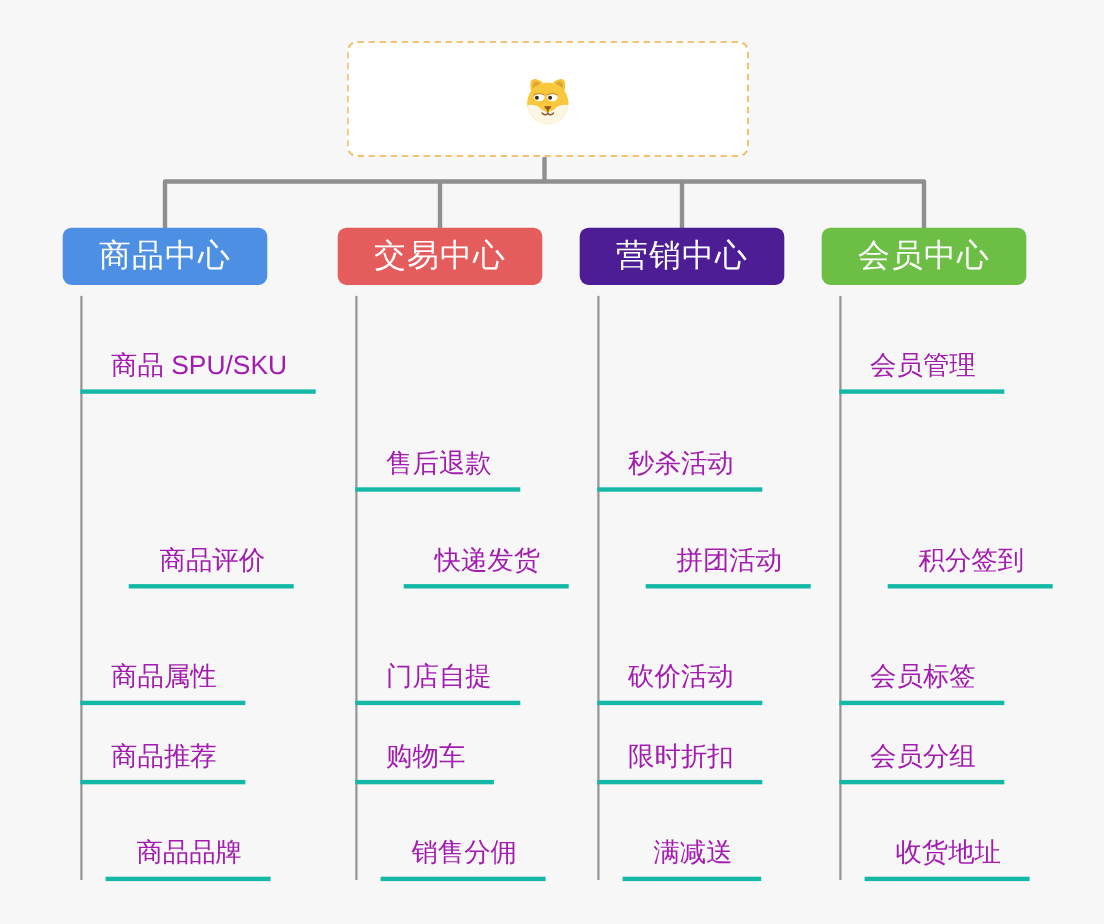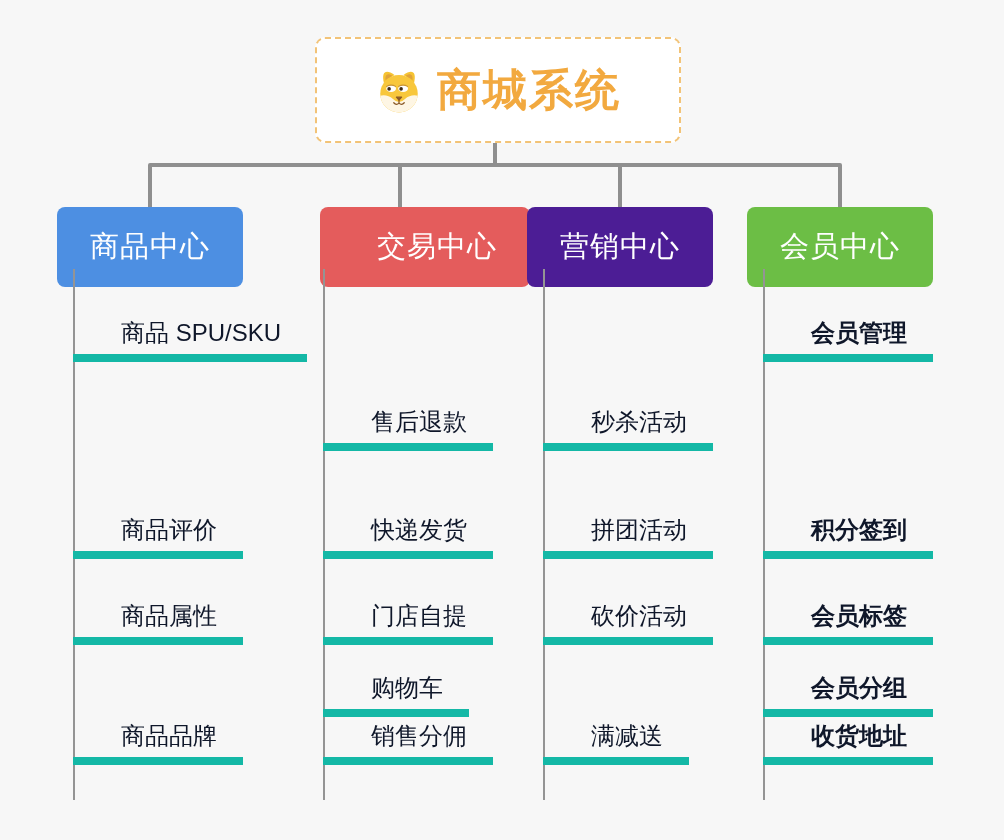--- a/index.html
+++ b/index.html
@@ -40,21 +40,21 @@
   .root-title {
     font-size: 44px;
     font-weight: 700;
     letter-spacing: 2px;
     white-space: nowrap;
   }
   .branch-node {
     position: absolute;
     top: 207px;
     width: 186px;
-    height: 80px;
+    height: 52px;
     border-radius: 8px;
     color: #ffffff;
     font-size: 29px;
     letter-spacing: 1px;
     display: flex;
     align-items: center;
     justify-content: center;
     white-space: nowrap;
     cursor: default;
   }
@@ -62,39 +62,39 @@
     position: absolute;
     top: 269px;
     width: 2px;
     height: 531px;
     background: #949494;
   }
   .leaf {
     position: absolute;
     font-size: 24px;
     line-height: 28px;
-    color: #0f172a;
-    padding: 0 26px 7px 48px;
-    border-bottom: 8px solid #14b8a6;
+    color: #a21caf;
+    padding: 0 26px 7px 28px;
+    border-bottom: 4px solid #14b8a6;
     white-space: nowrap;
     width: max-content;
     cursor: default;
   }
   
   .col0 { left: 73px; }
   .col1 { left: 323px; }
   .col2 { left: 543px; }
-  .col3 { left: 763px; font-weight: bold; }
+  .col3 { left: 763px; }
   
   .row0 { top: 319px; }
   .row1 { top: 408px; }
-  .row2 { top: 516px; }
+  .row2 { top: 496px; margin-left: 44px; }
   .row3 { top: 602px; }
   .row4 { top: 674px; }
-  .row5 { top: 722px; }
+  .row5 { top: 762px; margin-left: 23px; }
 </style>
 </head>
 <body>
 
 <div class="canvas">
 
   <svg class="connectors" width="1004" height="840" viewBox="0 0 1004 840">
     <g fill="none" stroke-width="4" stroke-linejoin="round" style="stroke: rgb(143, 143, 143);">
       <path d="M495 141 L495 165"></path>
       <path d="M150 212 L150 165 L840 165 L840 212"></path>
@@ -117,47 +117,48 @@
       <ellipse cx="21.5" cy="30" rx="6.5" ry="4.8" fill="#FFFFFF"></ellipse>
       <ellipse cx="37.5" cy="30" rx="6.5" ry="4.8" fill="#FFFFFF"></ellipse>
       <circle cx="18.8" cy="30.5" r="2.4" fill="#3F2D16"></circle>
       <circle cx="34.8" cy="30.5" r="2.4" fill="#3F2D16"></circle>
       <path d="M15.5 27.2 Q21.5 23.8 27.5 27.2" stroke="#C79334" stroke-width="1.4" fill="none" stroke-linecap="round"></path>
       <path d="M31.5 27.2 Q37.5 23.8 43.5 27.2" stroke="#C79334" stroke-width="1.4" fill="none" stroke-linecap="round"></path>
       <path d="M28.5 41.5 L35.5 41.5 L32 45.5 Z" fill="#8A5A28" stroke="#8A5A28" stroke-width="1.5" stroke-linejoin="round"></path>
       <path d="M32 45.5 L32 49" stroke="#8A5A28" stroke-width="1.5" stroke-linecap="round"></path>
       <path d="M25 49 Q28.5 53 32 49.5 Q35.5 53 39 49" fill="none" stroke="#8A5A28" stroke-width="1.7" stroke-linecap="round"></path>
     </svg>
-    <span class="root-title" style="color: rgb(242, 169, 63);">商城系统</span>
   </div>
 
   <div class="branch-node" style="left: 57px; background-color: rgb(77, 143, 226);">商品中心</div>
-  <div class="branch-node" style="left: 320px; background-color: rgb(228, 92, 92); padding-left: 24px;">交易中心</div>
+  <div class="branch-node" style="left: 307px; background-color: rgb(228, 92, 92);">交易中心</div>
   <div class="branch-node" style="left: 527px; background-color: #4c1d95; text-align: right;">营销中心</div>
   <div class="branch-node" style="left: 747px; background-color: rgb(108, 190, 69);">会员中心</div>
 
   <div class="spine col0"></div>
   <div class="spine col1"></div>
   <div class="spine col2"></div>
   <div class="spine col3"></div>
 
   <div class="leaf col0 row0">商品 SPU/SKU</div>
   <div class="leaf col0 row2">商品评价</div>
   <div class="leaf col0 row3">商品属性</div>
+  <div class="leaf col0 row4">商品推荐</div>
   <div class="leaf col0 row5">商品品牌</div>
 
   <div class="leaf col1 row1">售后退款</div>
   <div class="leaf col1 row2">快递发货</div>
   <div class="leaf col1 row3">门店自提</div>
   <div class="leaf col1 row4">购物车</div>
   <div class="leaf col1 row5">销售分佣</div>
 
   <div class="leaf col2 row1">秒杀活动</div>
   <div class="leaf col2 row2">拼团活动</div>
   <div class="leaf col2 row3">砍价活动</div>
+  <div class="leaf col2 row4">限时折扣</div>
   <div class="leaf col2 row5">满减送</div>
 
   <div class="leaf col3 row0">会员管理</div>
   <div class="leaf col3 row2">积分签到</div>
   <div class="leaf col3 row3">会员标签</div>
   <div class="leaf col3 row4">会员分组</div>
   <div class="leaf col3 row5">收货地址</div>
 
 </div>
 

